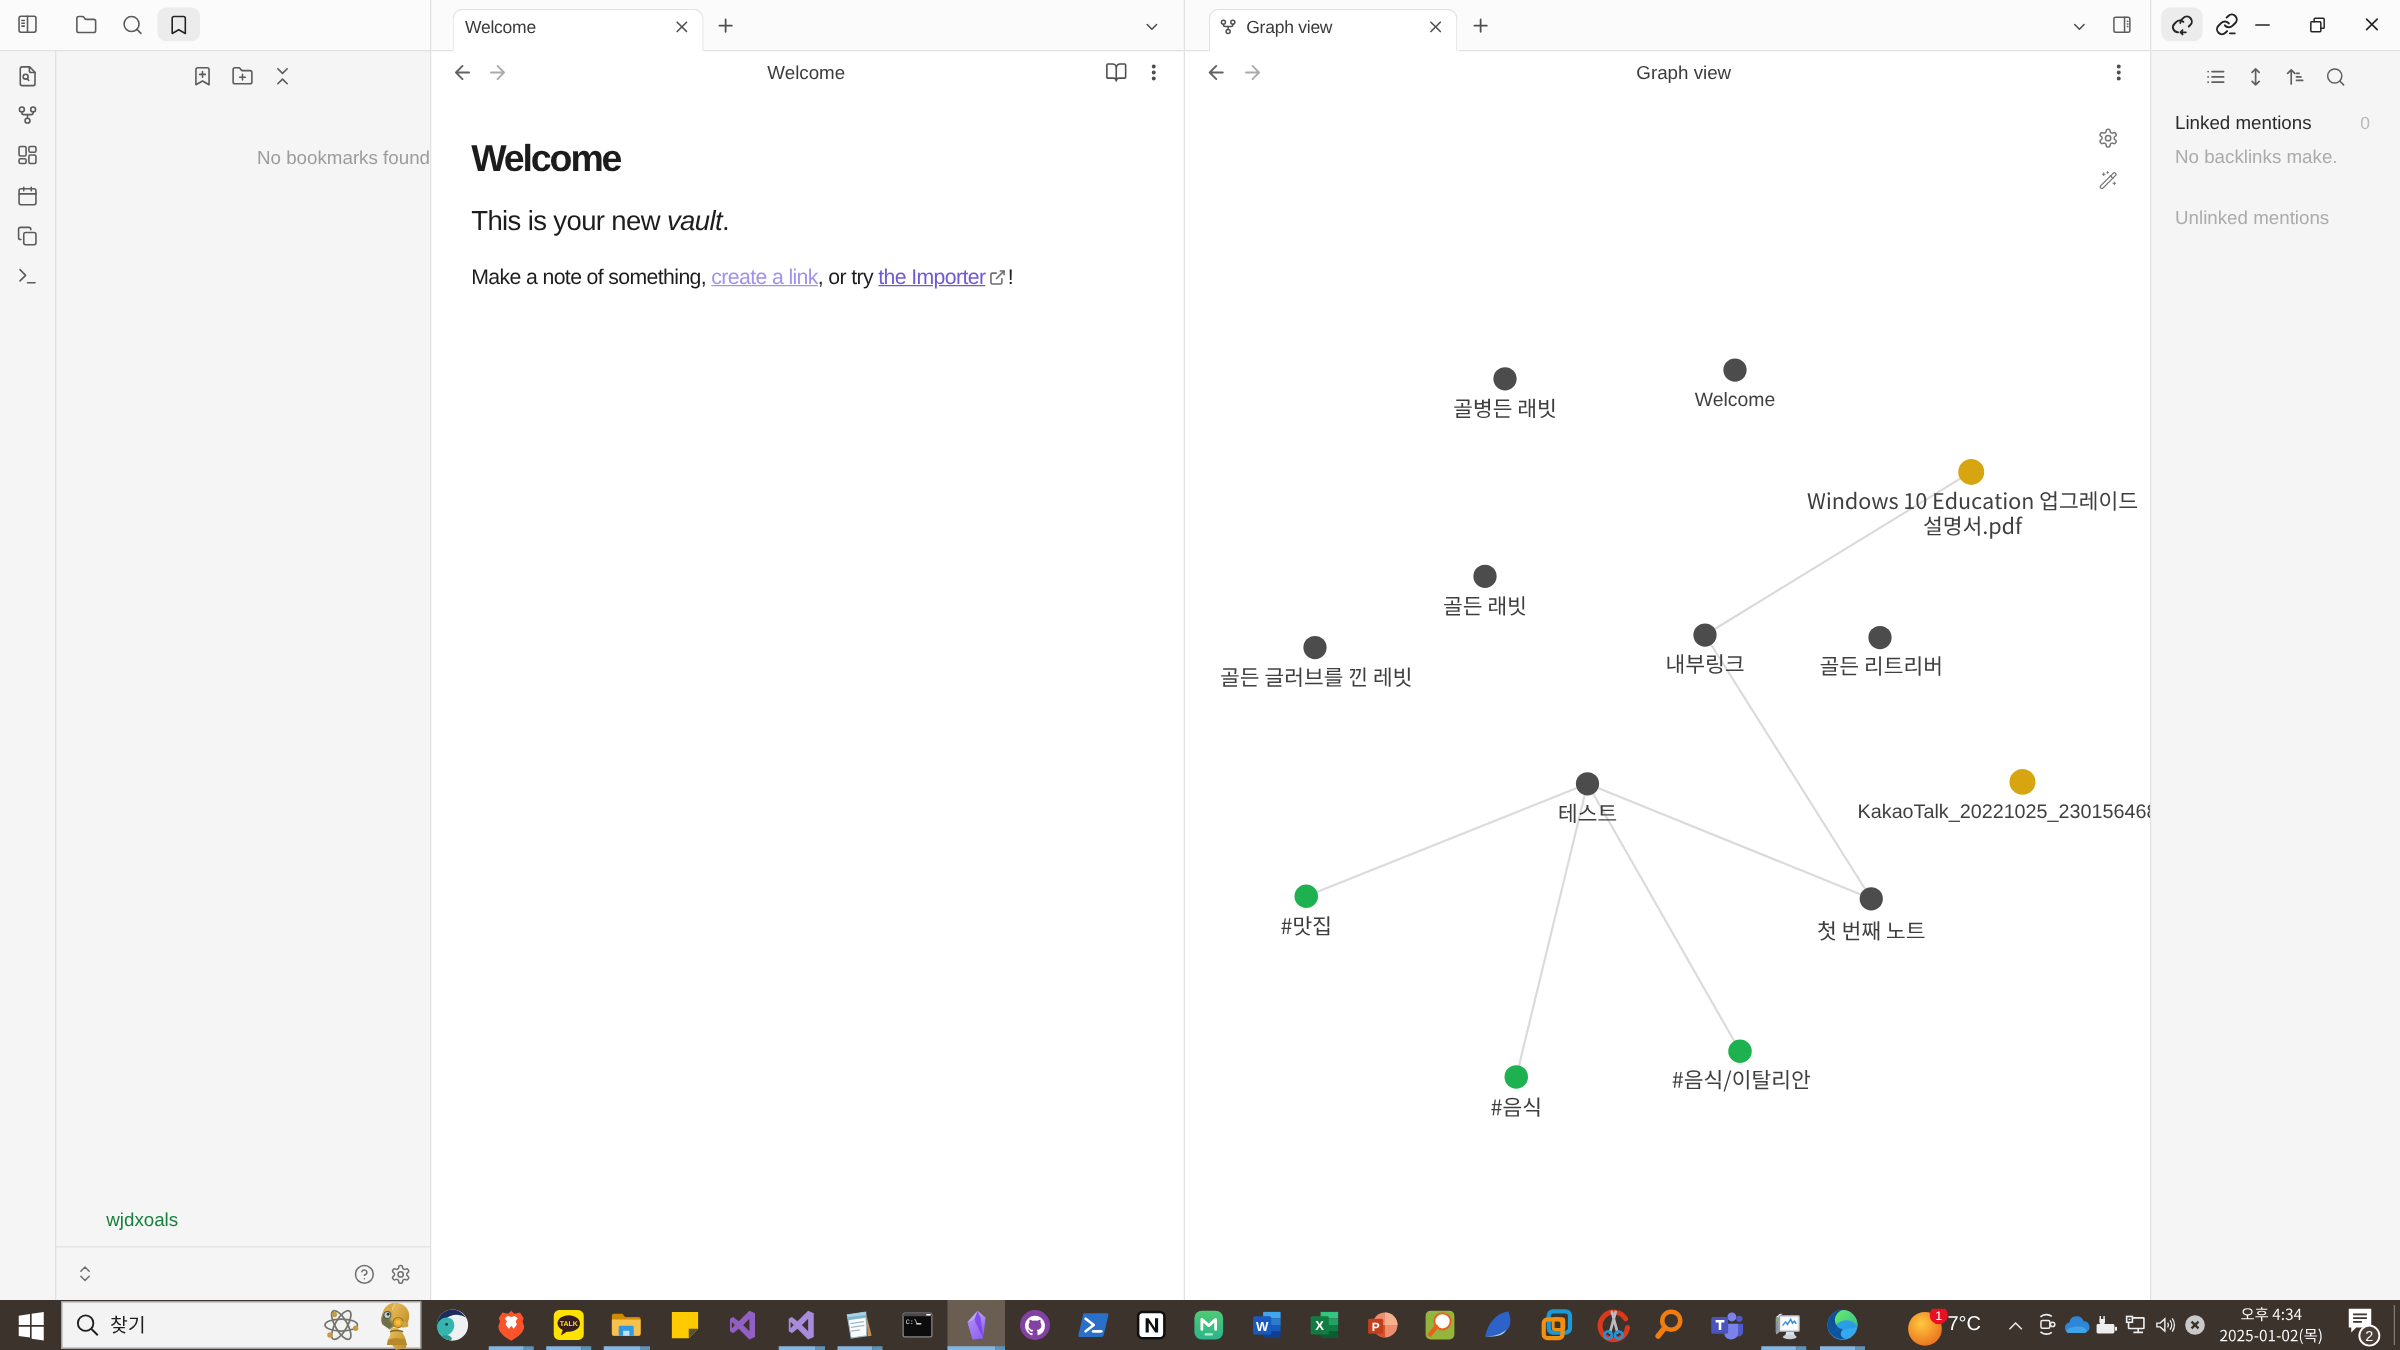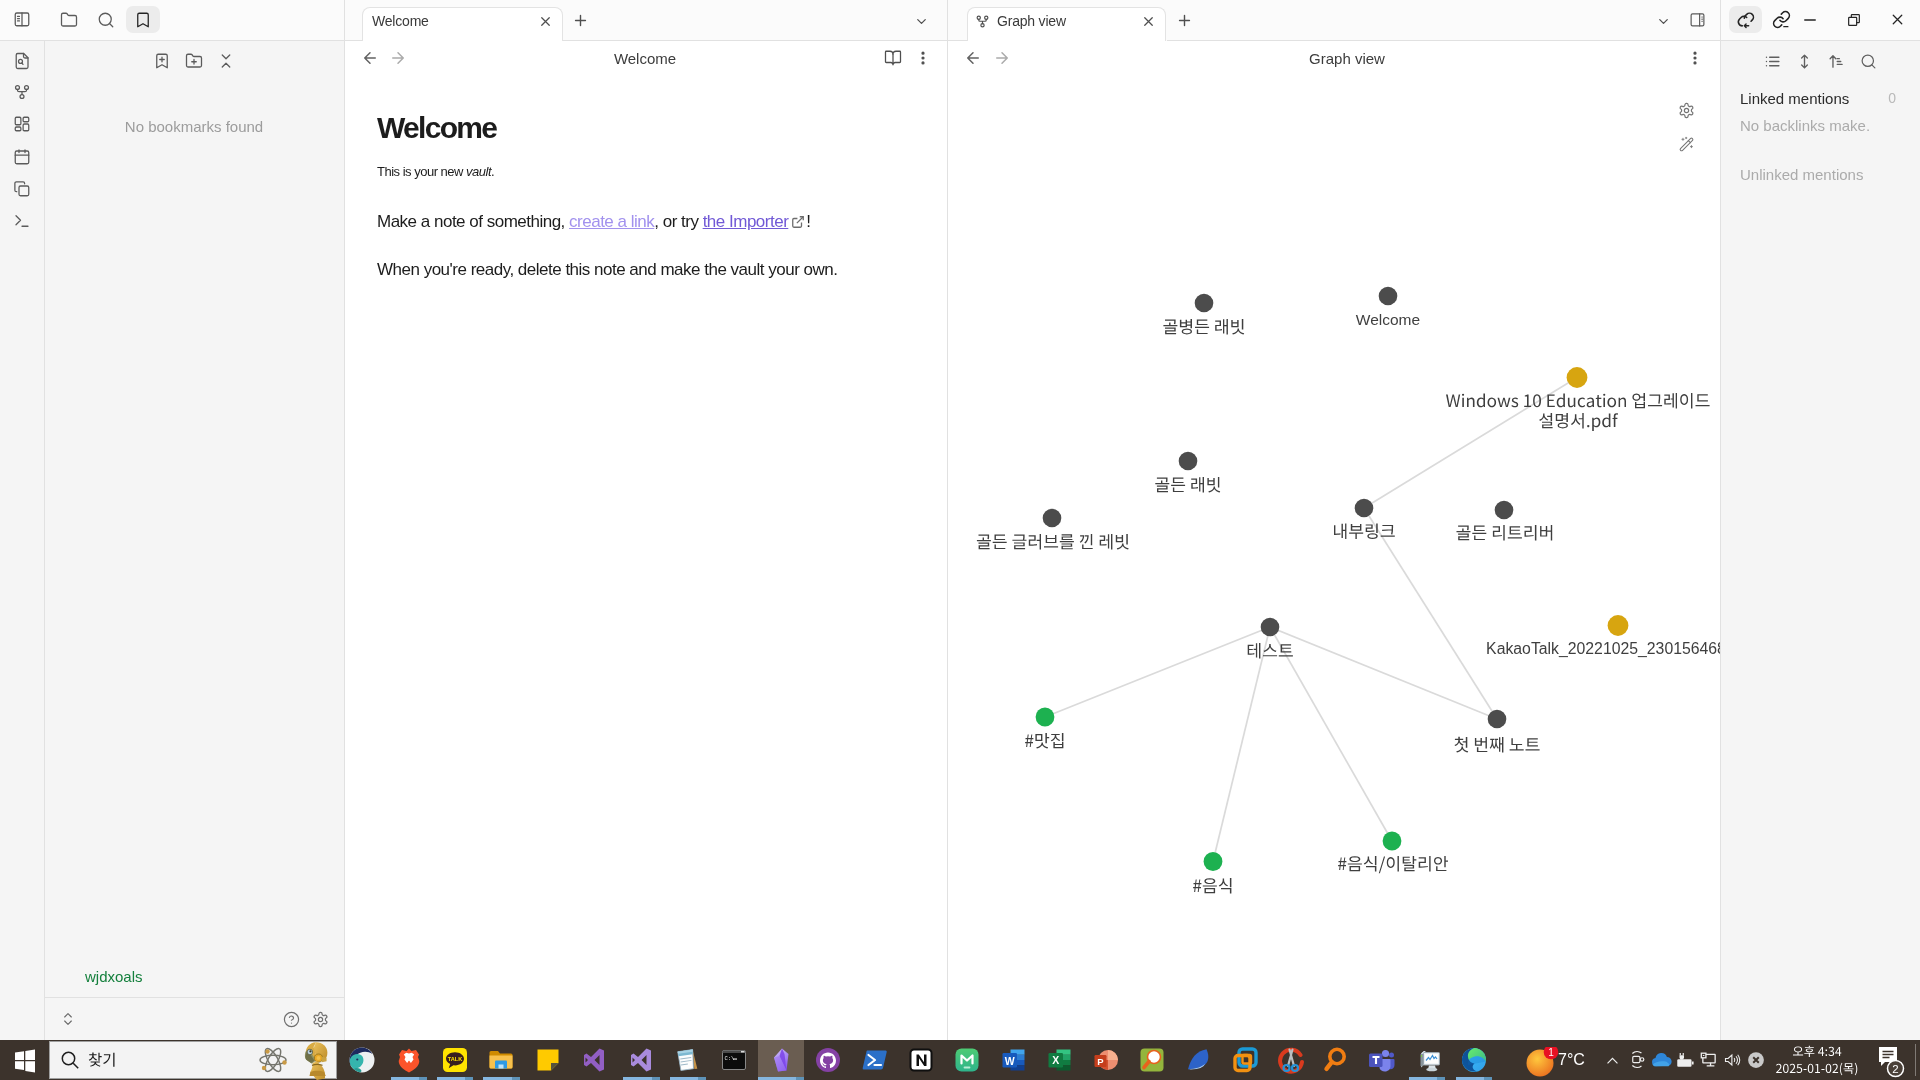--- a/index.html
+++ b/index.html
@@ -85,21 +85,21 @@
     <path d="m19 21-7-4-7 4V5a2 2 0 0 1 2-2h10a2 2 0 0 1 2 2v16z"></path>
       <path d="M12 7v6M9 10h6"></path>
     </svg>
   <svg class="i" style="left:185px;top:52px" width="18" height="18" viewBox="0 0 24 24">
     <path d="M20 20a2 2 0 0 0 2-2V8a2 2 0 0 0-2-2h-7.9a2 2 0 0 1-1.69-.9L9.6 3.9A2 2 0 0 0 7.93 3H4a2 2 0 0 0-2 2v13a2 2 0 0 0 2 2Z"></path>
     <path d="M12 10v6M9 13h6"></path>
     </svg>
   <svg class="i" style="left:217px;top:52px" width="18" height="18" viewBox="0 0 24 24">
     <path d="m7 20 5-5 5 5M7 4l5 5 5-5"></path>
     </svg>
-  <div class="abs graylbl" style="left:44px;top:118px;width:300px;text-align:center">No bookmarks found</div>
+  <div class="abs graylbl" style="left:44px;top:118px;width:300px;text-align:right">No bookmarks found</div>
 
   <svg class="i" style="left:60px;top:1011px;stroke:#6a6a6a" width="16" height="16" viewBox="0 0 24 24">
     <path d="m7 15 5 5 5-5M7 9l5-5 5 5"></path>
     </svg>
   <div class="abs" style="left:85px;top:968px;font-size:15px;font-weight:400;color:#15803d">wjdxoals</div>
   <svg class="i" style="left:283px;top:1011px;stroke:#6f6f6f" width="17" height="17" viewBox="0 0 24 24">
     <circle cx="12" cy="12" r="10"></circle>
       <path d="M9.1 9a3 3 0 0 1 5.8 1c0 2-3 3-3 3"></path>
       <path d="M12 17h.01"></path>
     </svg>
@@ -131,27 +131,26 @@
     <path d="M12 7.5v11.5"></path>
       <path d="M3 18a1 1 0 0 1-1-1V4a1 1 0 0 1 1-1h5a4 4 0 0 1 4 4 4 4 0 0 1 4-4h5a1 1 0 0 1 1 1v13a1 1 0 0 1-1 1h-6a3 3 0 0 0-3 3 3 3 0 0 0-3-3z"></path>
     </svg>
   <svg class="i" style="left:914px;top:49px;stroke:#4f4f4f" width="18" height="18" viewBox="0 0 24 24">
     <circle cx="12" cy="5.5" r="1.3" fill="#4f4f4f"></circle>
       <circle cx="12" cy="12" r="1.3" fill="#4f4f4f"></circle>
       <circle cx="12" cy="18.5" r="1.3" fill="#4f4f4f"></circle>
     </svg>
 
   <div class="abs" style="left:377px;top:111px;font-size:30px;font-weight:700;color:#1c1c1c;letter-spacing:-1.7px">Welcome</div>
-  <div class="abs" style="left:377px;top:164px;font-size:13px;color:#1d1d1d;letter-spacing:-0.5px">This is your new <i>vault</i>.</div>
+  <div class="abs" style="left:377px;top:164px;font-size:22px;color:#1d1d1d;letter-spacing:-0.5px">This is your new <i>vault</i>.</div>
   <div class="abs" style="left:377px;top:212px;font-size:17px;color:#1d1d1d;letter-spacing:-0.5px">Make a note of something, <span style="color:#a292ee;text-decoration:underline">create a link</span>, or try <span style="color:#7159d6;text-decoration:underline">the Importer</span><svg style="margin:0 1px -2px 3px" width="14" height="14" viewBox="0 0 24 24" fill="none" stroke="#6d6d6d" stroke-width="2.2">
         <path d="M18 13v6a2 2 0 0 1-2 2H5a2 2 0 0 1-2-2V8a2 2 0 0 1 2-2h6"></path>
         <path d="M15 3h6v6"></path>
         <path d="M10 14 21 3"></path>
       </svg>!</div>
-  <div class="abs" style="left:377px;top:260px;font-size:17px;color:#1d1d1d;letter-spacing:-0.5px">When you're ready, delete this note and make the vault your own.</div>
 
   <div class="tab" style="left:967px;width:199px"></div>
   <svg class="i" style="left:975px;top:14px;stroke:#4f4f4f;stroke-width:1.9" width="15" height="15" viewBox="0 0 24 24">
     <circle cx="6" cy="6" r="2.6"></circle>
       <circle cx="18" cy="6" r="2.6"></circle>
       <circle cx="12" cy="18" r="2.6"></circle>
     <path d="M6 8.6v1a2 2 0 0 0 2 2h8a2 2 0 0 0 2-2v-1M12 11.6v3.8"></path>
     </svg>
   <div class="tabtxt" style="left:997px">Graph view</div>
   <svg class="i" style="left:1141px;top:14px;stroke:#4f4f4f;stroke-width:2" width="15" height="15" viewBox="0 0 24 24">

